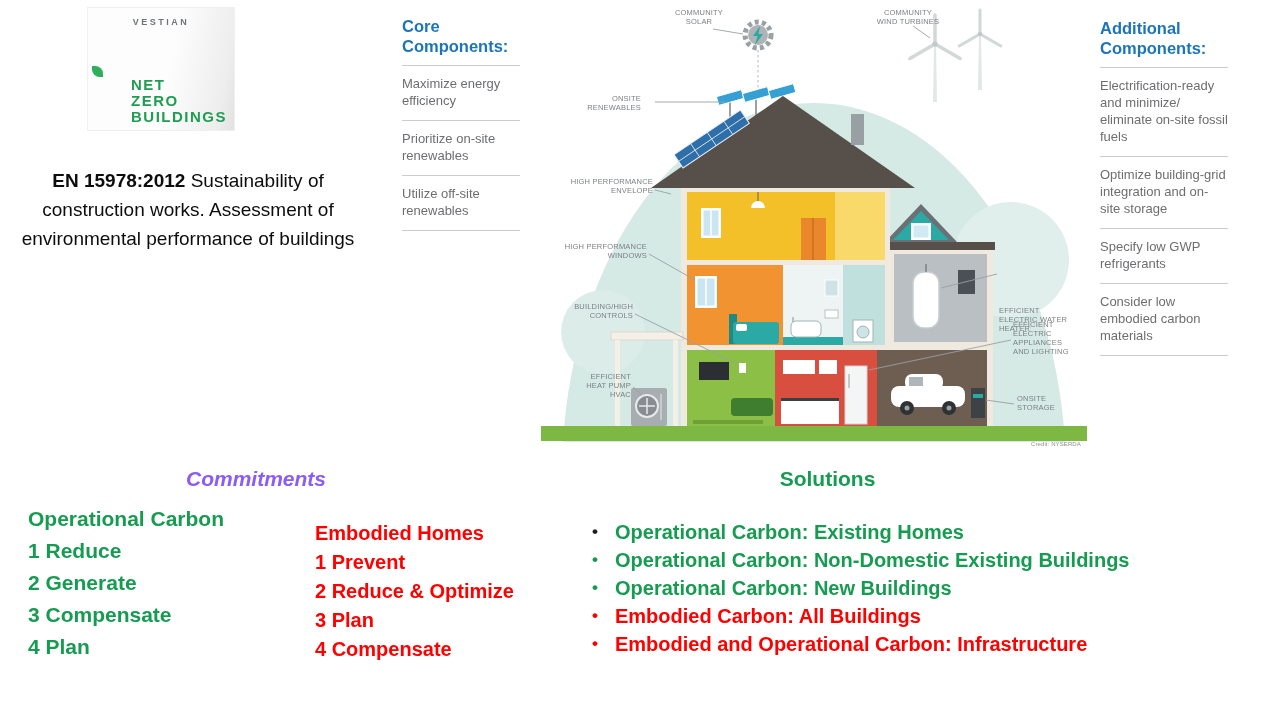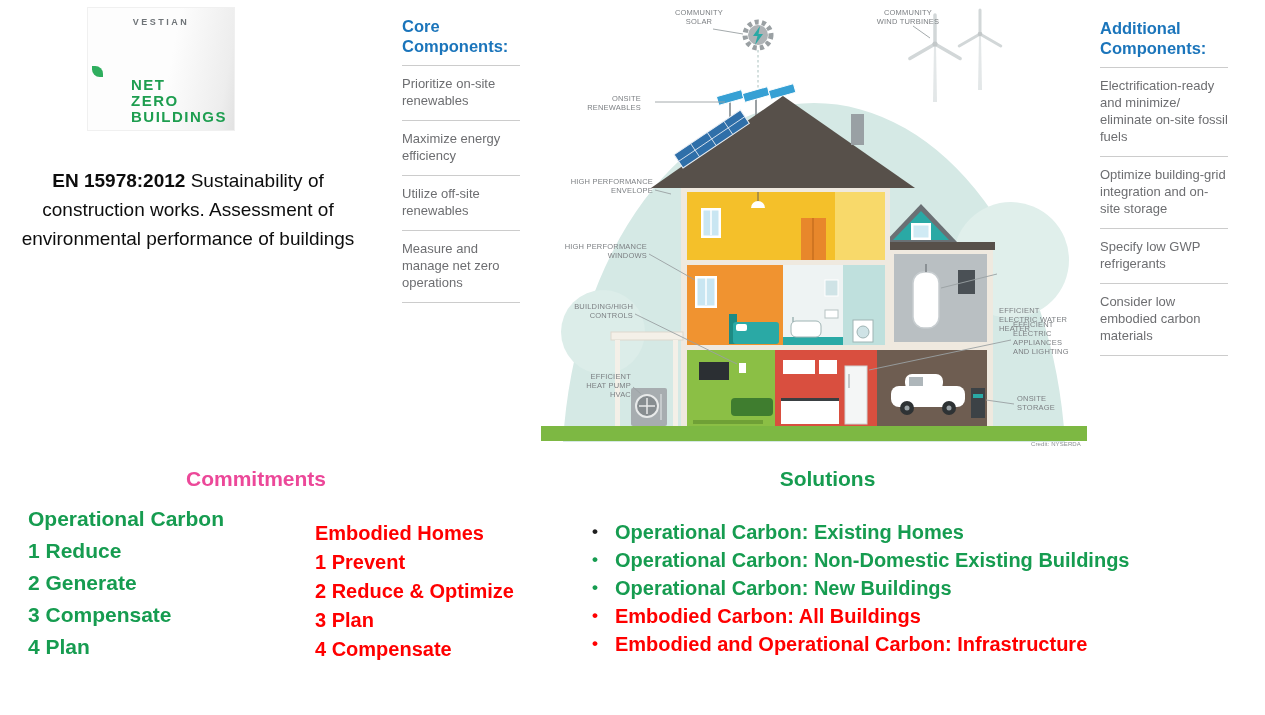--- a/index.html
+++ b/index.html
@@ -69,24 +69,23 @@
 </div>
 
 <div id="standard" class="abs">
   <b>EN 15978:2012</b>
   <span>Sustainability of construction works. Assessment of environmental performance of buildings</span>
 </div>
 
 <div id="core" class="abs components">
   <div class="comp-heading" style="color: rgb(27, 117, 187);">Core Components:</div>
   <ul>
+    <li>Maximize energy efficiency</li>
     <li>Prioritize on-site renewables</li>
-    <li>Maximize energy efficiency</li>
     <li>Utilize off-site renewables</li>
-    <li>Measure and manage net zero operations</li>
   </ul>
 </div>
 
 <div id="additional" class="abs components">
   <div class="comp-heading" style="color: rgb(27, 117, 187);">Additional Components:</div>
   <ul>
     <li>Electrification-ready and minimize/ eliminate on-site fossil fuels</li>
     <li>Optimize building-grid integration and on-site storage</li>
     <li>Specify low GWP refrigerants</li>
     <li>Consider low embodied carbon materials</li>
@@ -260,21 +259,21 @@
   <div class="dlabel r" style="left:26px;top:175px;width:94px;">HIGH PERFORMANCE ENVELOPE</div>
   <div class="dlabel r" style="left:22px;top:240px;width:92px;">HIGH PERFORMANCE WINDOWS</div>
   <div class="dlabel r" style="left:10px;top:300px;width:90px;">BUILDING/HIGH CONTROLS</div>
   <div class="dlabel r" style="left:40px;top:370px;width:58px;">EFFICIENT HEAT PUMP HVAC</div>
   <div class="dlabel" style="left:466px;top:258px;width:76px;margin-top:46px;">EFFICIENT ELECTRIC WATER HEATER</div>
   <div class="dlabel" style="left:480px;top:318px;width:56px;">EFFICIENT ELECTRIC APPLIANCES AND LIGHTING</div>
   <div class="dlabel" style="left:484px;top:392px;width:50px;">ONSITE STORAGE</div>
   <div class="dlabel" id="lbl-credit" style="left:498px;top:438px;width:64px;">Credit: NYSERDA</div>
 </div>
 
-<div id="commitments-heading" class="abs section-heading" style="color: #ec4899;">Commitments</div>
+<div id="commitments-heading" class="abs section-heading" style="color: #8b5cf6; font-style: italic;">Commitments</div>
 <div id="solutions-heading" class="abs section-heading" style="color: rgb(22, 156, 80);">Solutions</div>
 
 <div id="operational" class="abs" style="color: rgb(22, 156, 80);">
   <div>Operational Carbon</div>
   <div>1 Reduce</div>
   <div>2 Generate</div>
   <div>3 Compensate</div>
   <div>4 Plan</div>
 </div>
 

